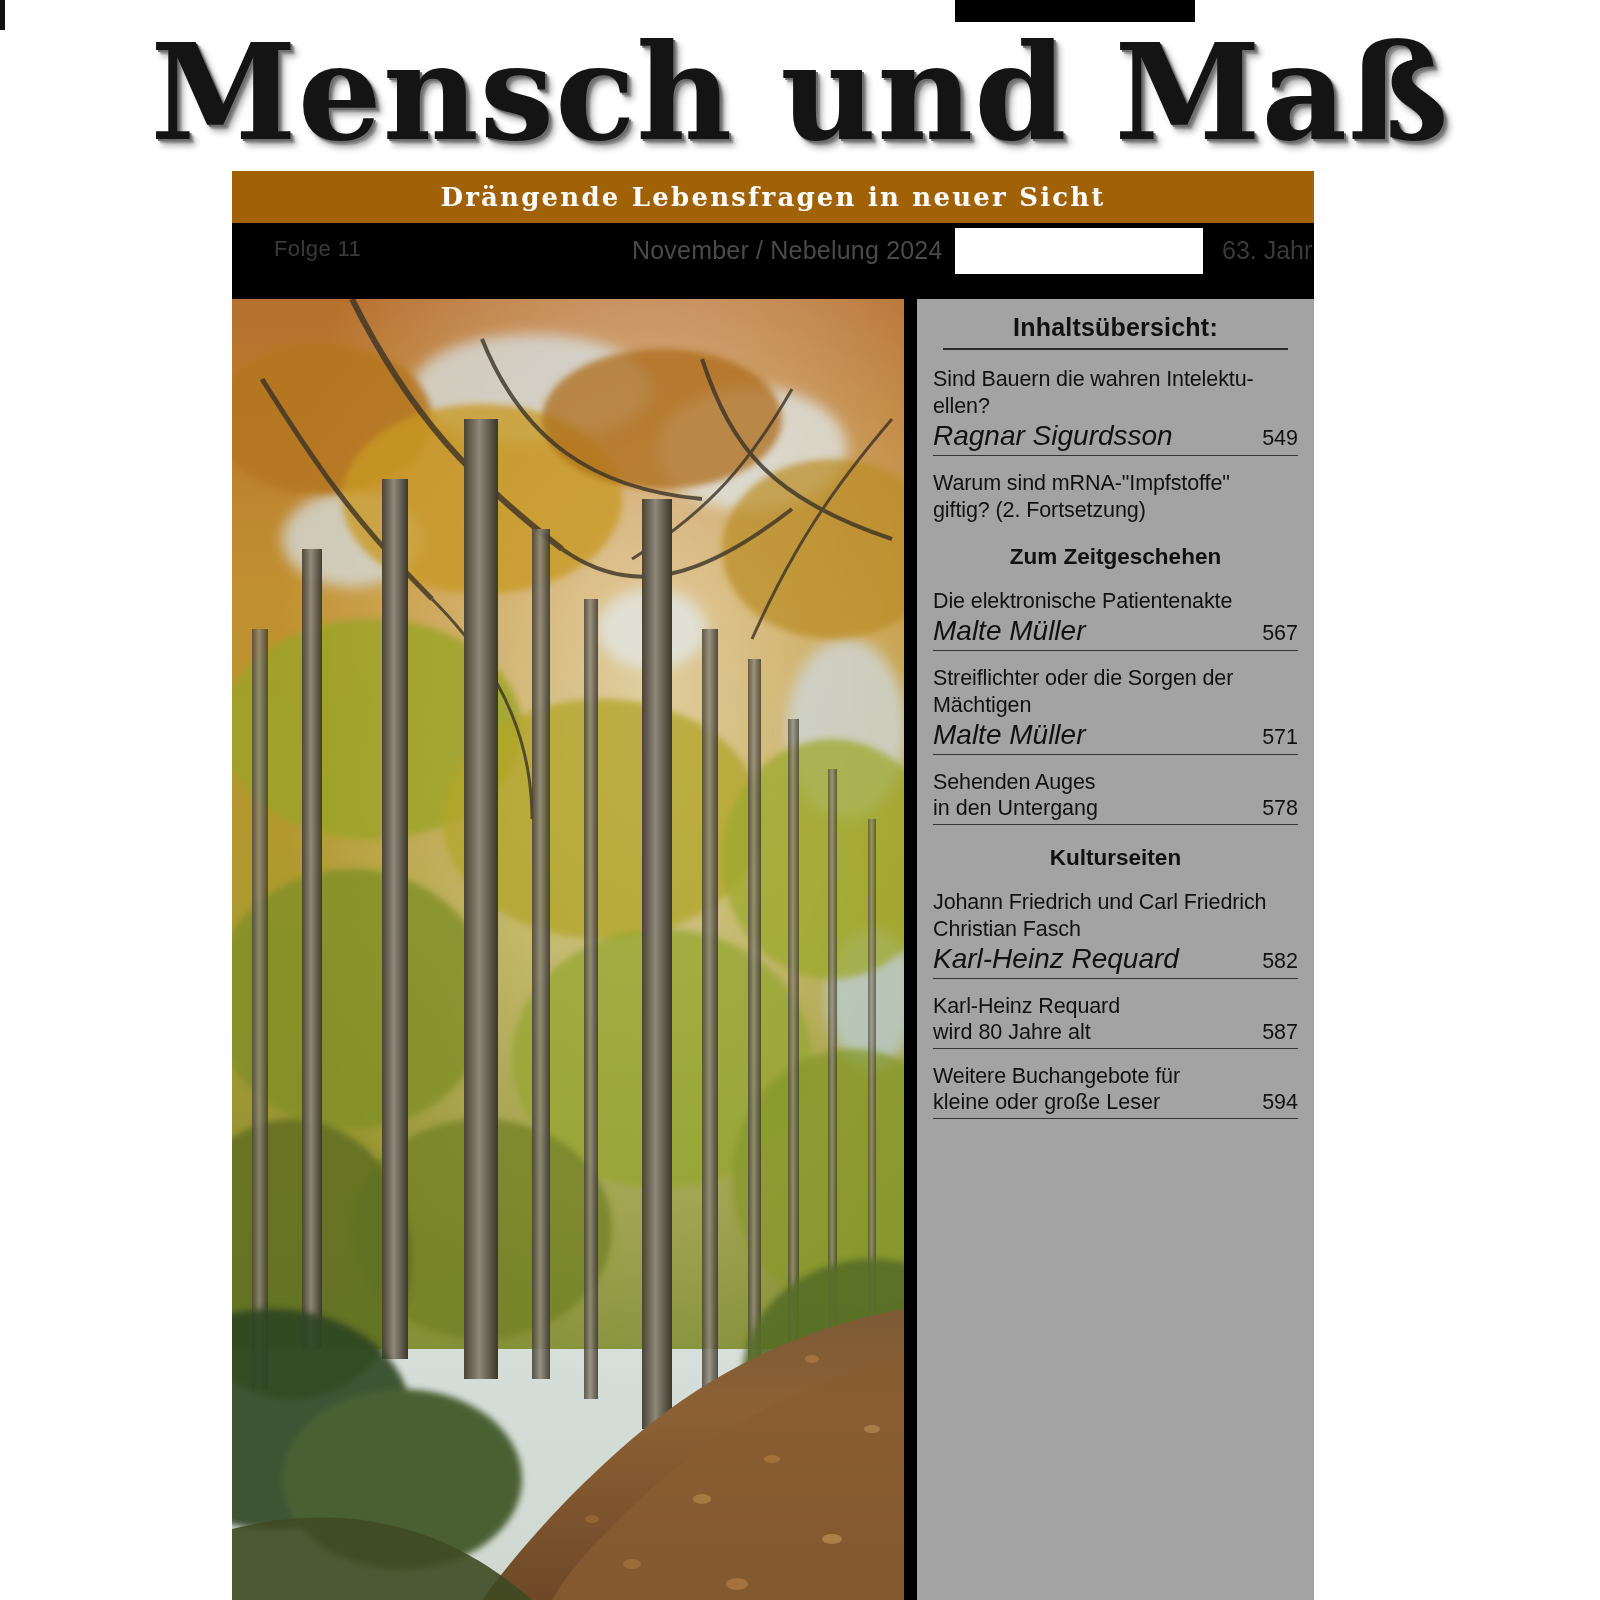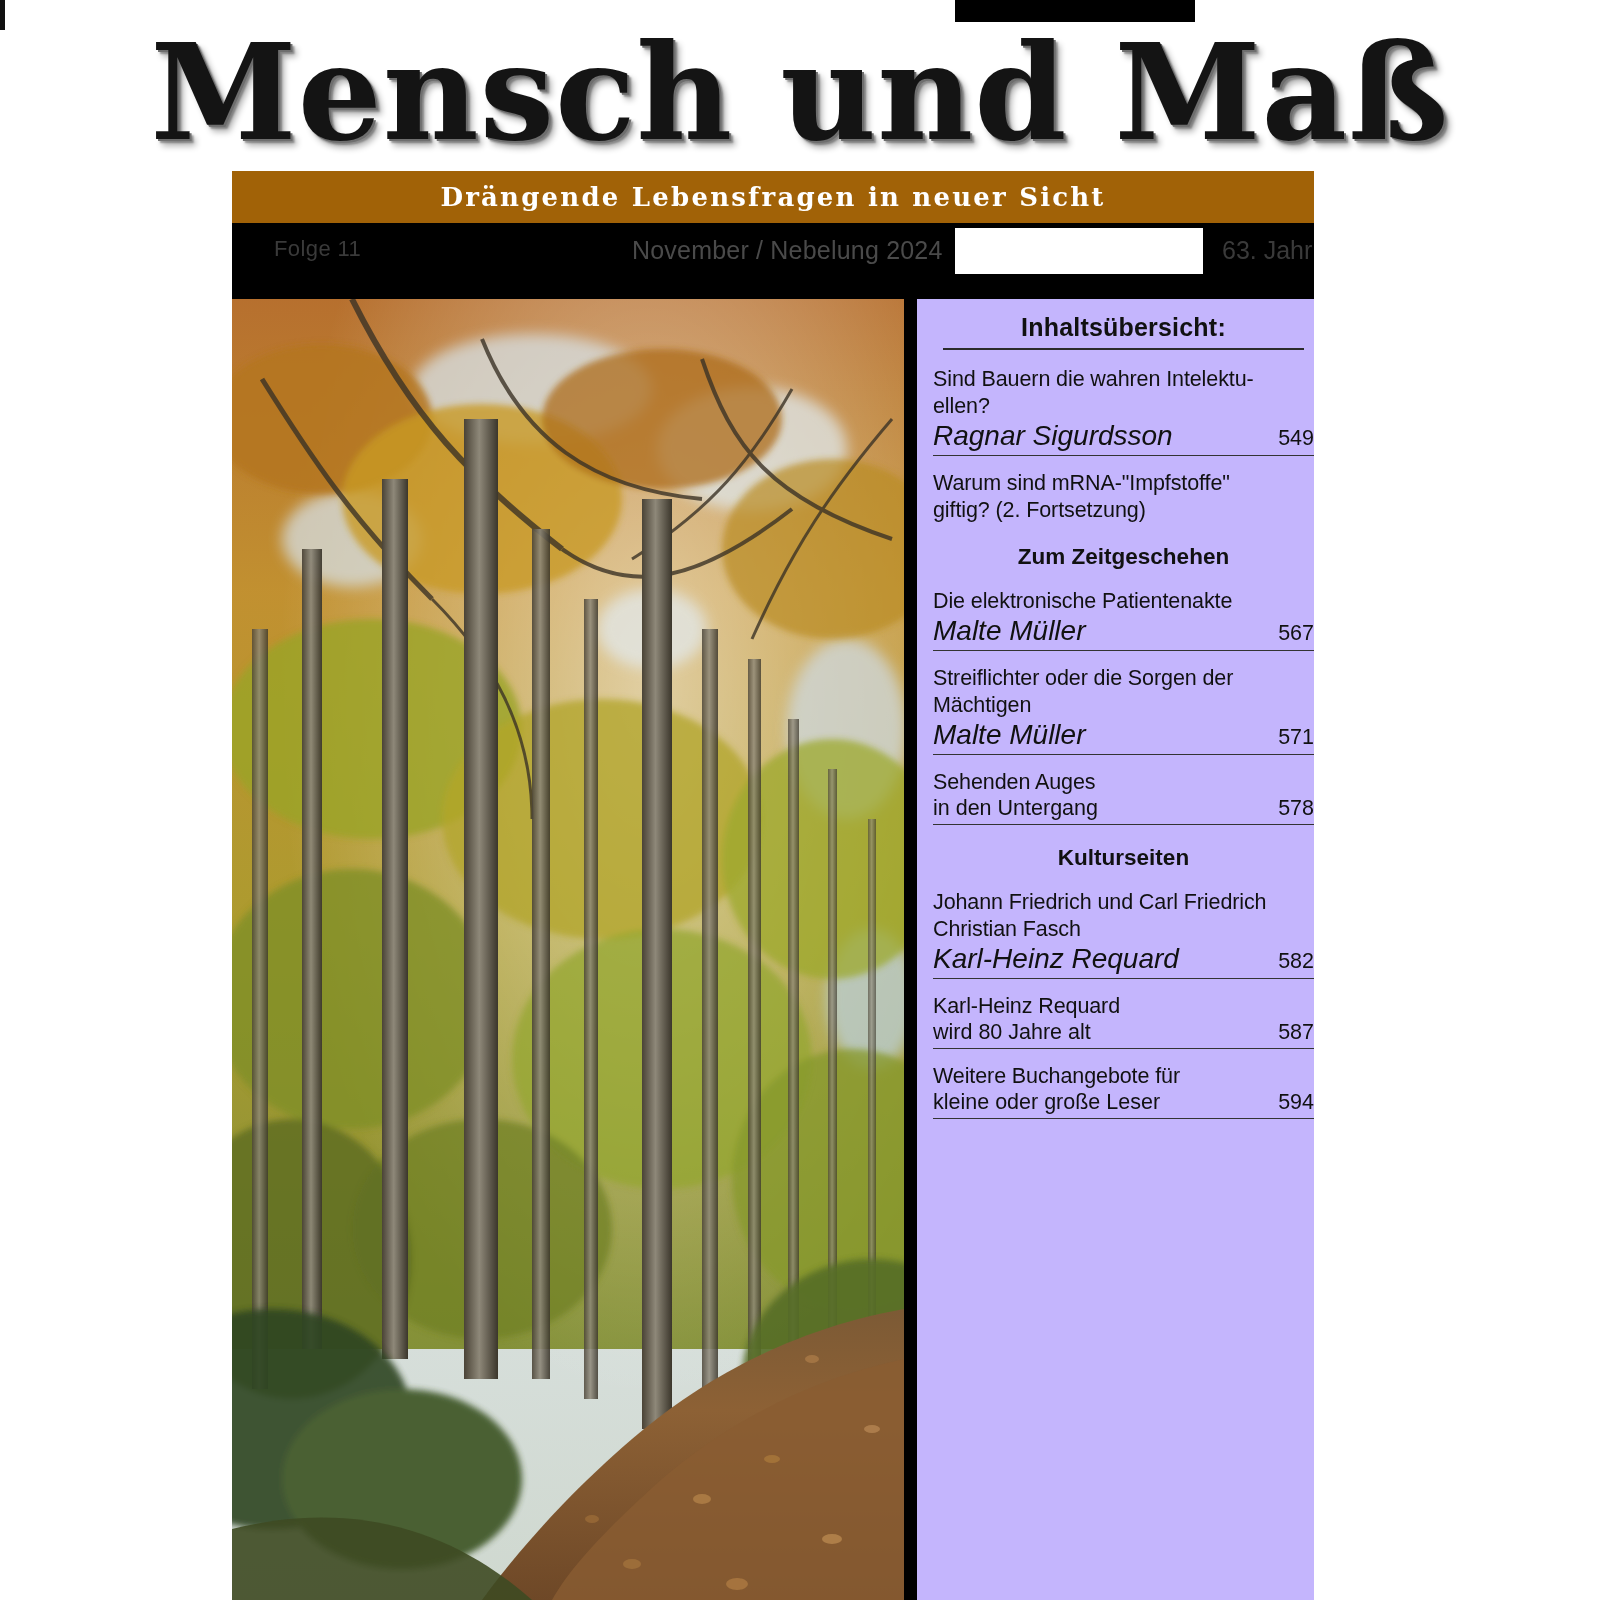--- a/index.html
+++ b/index.html
@@ -151,23 +151,23 @@
   }
   .photo svg { display: block; }
 
   
   .toc {
     position: absolute;
     left: 917px;
     top: 299px;
     width: 397px;
     height: 1301px;
-    background: #c4b5fd;
+    background: #a3a3a3;
     box-sizing: border-box;
-    padding: 14px 0 0 16px;
+    padding: 14px 16px 0 16px;
   }
   .toc-title {
     text-align: center;
     font-size: 25px;
     font-weight: 700;
     color: #111111;
     padding-bottom: 6px;
     letter-spacing: 0.2px;
   }
   .toc-title-rule {

